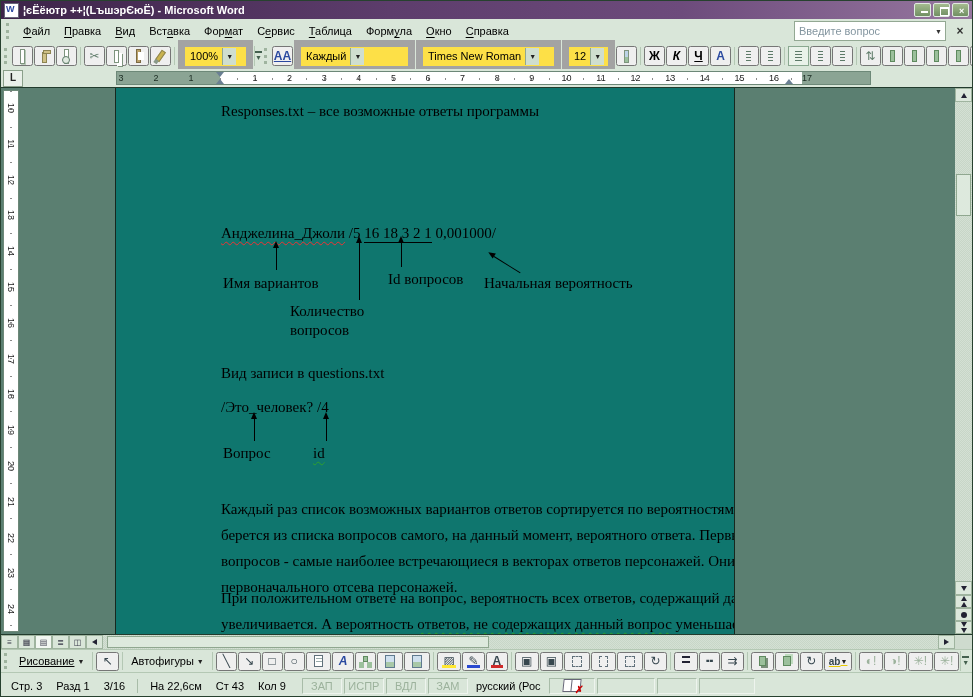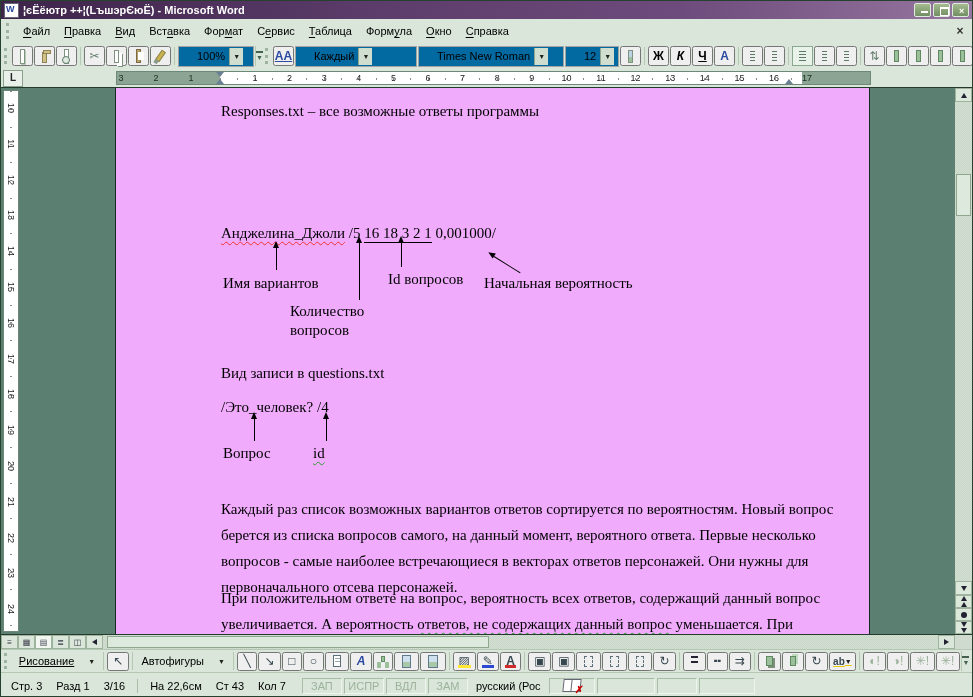--- a/index.html
+++ b/index.html
@@ -29,21 +29,21 @@
   .ask-text{flex:1;color:#8496a0;padding-left:4px}
   .ask-dd{width:13px;height:16px;display:flex;align-items:center;justify-content:center;font-size:7px;color:#333}
   .menu-close{width:16px;text-align:center;color:#333;font-size:12px;font-weight:bold}
 
   
   .toolrow{position:absolute;left:0;top:42px;right:0;height:26px;display:flex;align-items:center;background:#d9e6d9;
     border-bottom:1px solid #c0d2c0;padding:0 2px;gap:1px}
   .tbtn{min-width:21px;height:20px;display:flex;align-items:center;justify-content:center;color:#5d7a68;font-size:12px;position:relative}
   .tbtn.pressed{background:#e9f2e9;border:1px solid #8aa890}
   .sep{width:1px;height:18px;background:#b4c8b4;margin:0 2px;flex:0 0 auto}
-  .combo{height:19px;background:#0369a1;border:1px solid #a3a3a3;display:flex;align-items:center;padding-left:18px;flex:0 0 auto}
+  .combo{height:19px;background:#fde047;border:7px solid #a3a3a3;display:flex;align-items:center;padding-left:5px;flex:0 0 auto}
   .combo .dd{margin-left:4px;width:13px;height:17px;background:#cfdecf;border-left:1px solid #91a891;display:flex;align-items:center;justify-content:center;font-size:7px;color:#222}
   .chevron{width:13px;height:20px;border-left:1px solid #b4c8b4;display:flex;flex-direction:column;align-items:center;justify-content:center;color:#44604f;font-size:7px}
   .chevron i{display:block;width:7px;height:2px;background:#44604f;margin-bottom:1px}
   .icon-page{width:11px;height:13px;background:#fff;border:1px solid #7e947e;box-shadow:1px 1px 0 #b7c9b7}
   .icon-folder{width:13px;height:9px;background:#cfc187;border:1px solid #8d8451;position:relative;margin-top:3px}
   .icon-folder::before{content:"";position:absolute;left:0;top:-3px;width:6px;height:2px;background:#cfc187;border:1px solid #8d8451}
   .icon-preview{width:11px;height:13px;background:#fff;border:1px solid #7e947e;position:relative}
   .icon-preview::after{content:"";position:absolute;right:-2px;bottom:-1px;width:6px;height:6px;border:1px solid #5d7a68;border-radius:50%;background:#dfe9df}
   .icon-copy{width:9px;height:11px;background:#fff;border:1px solid #7e947e;box-shadow:3px 3px 0 #fff,4px 4px 0 #7e947e}
   .icon-paste{width:10px;height:12px;background:#b9a06a;border:1px solid #7b6a42;position:relative}
@@ -69,21 +69,21 @@
   .indent-first{position:absolute;left:99px;top:0;width:0;height:0;border-left:4px solid transparent;border-right:4px solid transparent;border-top:5px solid #6a7f93}
   .indent-left{position:absolute;left:99px;bottom:0;width:0;height:0;border-left:4px solid transparent;border-right:4px solid transparent;border-bottom:5px solid #6a7f93}
   .indent-right{position:absolute;left:668px;bottom:0;width:0;height:0;border-left:4px solid transparent;border-right:4px solid transparent;border-bottom:5px solid #6a7f93}
 
   
   .main{position:absolute;left:0;top:86px;right:0;height:547px;background:#5b7f71;border-top:1px solid #223b2d;box-sizing:border-box;overflow:hidden}
   .vruler{position:absolute;left:2px;top:2px;bottom:2px;width:16px;background:#fff;border:1px solid #6d8878;box-sizing:border-box}
   .vruler::before{content:"";position:absolute;top:0;bottom:0;left:6px;width:2px;
     background:repeating-linear-gradient(#8a8a8a 0 1px,transparent 1px 17.8px)}
   .vrnum{position:absolute;left:0;width:14px;text-align:center;font-size:9px;color:#222;transform:rotate(90deg)}
-  .page{position:absolute;left:114px;top:0;bottom:0;width:755px;background:#f0abfc;border-left:1px solid #17281f;border-right:1px solid #17281f;box-sizing:border-box;overflow:hidden}
+  .page{position:absolute;left:114px;top:0;bottom:0;width:620px;background:#0f766e;border-left:1px solid #17281f;border-right:1px solid #17281f;box-sizing:border-box;overflow:hidden}
   .doc{position:absolute;inset:0;font-family:"Liberation Serif",serif;font-size:15px;line-height:18px}
   .dline{position:absolute;white-space:nowrap}
   .dpara{position:absolute;width:618px;line-height:26px}
   .rwavy{text-decoration:underline wavy #e33;text-decoration-thickness:1px;text-underline-offset:3px}
   .gwavy{text-decoration:underline wavy #2ca02c;text-decoration-thickness:1px;text-underline-offset:3px}
   .uline{border-bottom:1px solid #000;padding-bottom:1px}
   .arrow-up{position:absolute;width:1px;background:#000}
   .arrow-up::before{content:"";position:absolute;left:-3px;top:-7px;border-left:3px solid transparent;border-right:3px solid transparent;border-bottom:7px solid #000}
   .arrow-diag{position:absolute;height:1px;background:#000;transform:rotate(32deg);transform-origin:0 50%}
   .arrow-diag::before{content:"";position:absolute;left:-7px;top:-3px;border-top:3px solid transparent;border-bottom:3px solid transparent;border-right:7px solid #000}
@@ -102,21 +102,21 @@
   .hscrollrow{position:absolute;left:0;top:633px;right:0;height:15px;background:#cedbce;border-top:1px solid #223b2d;display:flex;box-sizing:border-box}
   .viewbtn{width:17px;height:14px;background:#d9e6d9;border:1px solid #9fb49f;box-sizing:border-box;display:flex;align-items:center;justify-content:center;font-size:8px;color:#334}
   .viewbtn.pressed{background:#f2f7f2}
   .h-track{flex:1;position:relative;background:repeating-conic-gradient(#d4e0d4 0 25%,#c7d6c7 0 50%) 0 0/2px 2px}
   .h-thumb{position:absolute;top:1px;bottom:1px;left:4px;width:380px;background:#dde9dd;border:1px solid #8fa78f}
   .tri-l{width:0;height:0;border-top:3px solid transparent;border-bottom:3px solid transparent;border-right:5px solid #223}
   .tri-r{width:0;height:0;border-top:3px solid transparent;border-bottom:3px solid transparent;border-left:5px solid #223}
 
   
   .drawbar{position:absolute;left:0;top:648px;right:0;height:23px;background:#d9e6d9;border-top:1px solid #b4c8b4;display:flex;align-items:center;padding:0 2px;gap:1px;box-sizing:border-box}
-  .dlabel{display:flex;align-items:center;gap:14px;padding:2px 5px;font-size:11px}
+  .dlabel{display:flex;align-items:center;gap:3px;padding:2px 5px;font-size:11px}
   .dd-small{font-size:7px;color:#222}
   .dbtn{min-width:20px;height:19px;display:flex;align-items:center;justify-content:center;font-size:12px;color:#37474f;position:relative}
   .frame-ico{width:13px;height:11px;border:1px solid #5f7a8f;background:linear-gradient(#cfe0ef 55%,#a8c8a8 55%)}
   .dash-ico{width:12px;height:9px;border:1px dashed #60707a}
   .shadow-ico{width:9px;height:8px;background:#9cc09c;border:1px solid #5f8a5f;box-shadow:2px 2px 0 #7b8f7b}
   .cube-ico{width:9px;height:8px;background:#9cc09c;border:1px solid #5f8a5f;box-shadow:2px -2px 0 #c0dcc0}
   .tb-ico{width:12px;height:10px;border:1px solid #60707a;background:#fff;background-image:repeating-linear-gradient(#9aa 0 1px,transparent 1px 3px);background-size:8px 6px;background-position:1px 2px;background-repeat:no-repeat}
   .diag-ico{width:5px;height:4px;background:#9cc09c;border:1px solid #5f8a5f;box-shadow:-4px 6px 0 #9cc09c,4px 6px 0 #9cc09c;margin-bottom:5px}
   .thicklines{width:12px;height:10px;background:repeating-linear-gradient(#223 0 2px,transparent 2px 5px)}
   .dim{color:#9cb29c}
@@ -154,20 +154,24 @@
         <span class="menu-item"><u>В</u>ид</span>
         <span class="menu-item">Вст<u>а</u>вка</span>
         <span class="menu-item">Фор<u>м</u>ат</span>
         <span class="menu-item">С<u>е</u>рвис</span>
         <span class="menu-item"><u>Т</u>аблица</span>
         <span class="menu-item">Форм<u>у</u>ла</span>
         <span class="menu-item"><u>О</u>кно</span>
         <span class="menu-item"><u>С</u>правка</span>
       </span>
     <span class="ask-wrap">
+      <span class="askbox">
+        <span class="ask-text">Введите вопрос</span>
+        <span class="ask-dd">▼</span>
+      </span>
       <span class="menu-close">×</span>
     </span>
   </div>
 
   <div class="toolrow">
     <span class="grip"></span>
     <button class="tbtn">
         <span class="icon-page"></span>
       </button>
     <button class="tbtn">
@@ -422,21 +426,21 @@
     <span class="chevron"><i></i>▼</span>
   </div>
 
   <div class="statusbar">
     <span class="stext">Стр. 3</span>
     <span class="stext">Разд 1</span>
     <span class="stext">3/16</span>
     <span class="sdiv"></span>
     <span class="stext">На 22,6см</span>
     <span class="stext">Ст 43</span>
-    <span class="stext">Кол 7</span>
+    <span class="stext">Кол 9</span>
     <span id="status-toggles" style="display:flex;gap:2px;margin-left:8px">
         <span class="sbox dim">ЗАП</span>
         <span class="sbox dim">ИСПР</span>
         <span class="sbox dim">ВДЛ</span>
         <span class="sbox dim">ЗАМ</span>
       </span>
     <span class="stext">русский (Рос</span>
     <span class="sbox" style="width:46px">
       <span class="book">
           <span class="bookx">✗</span>

